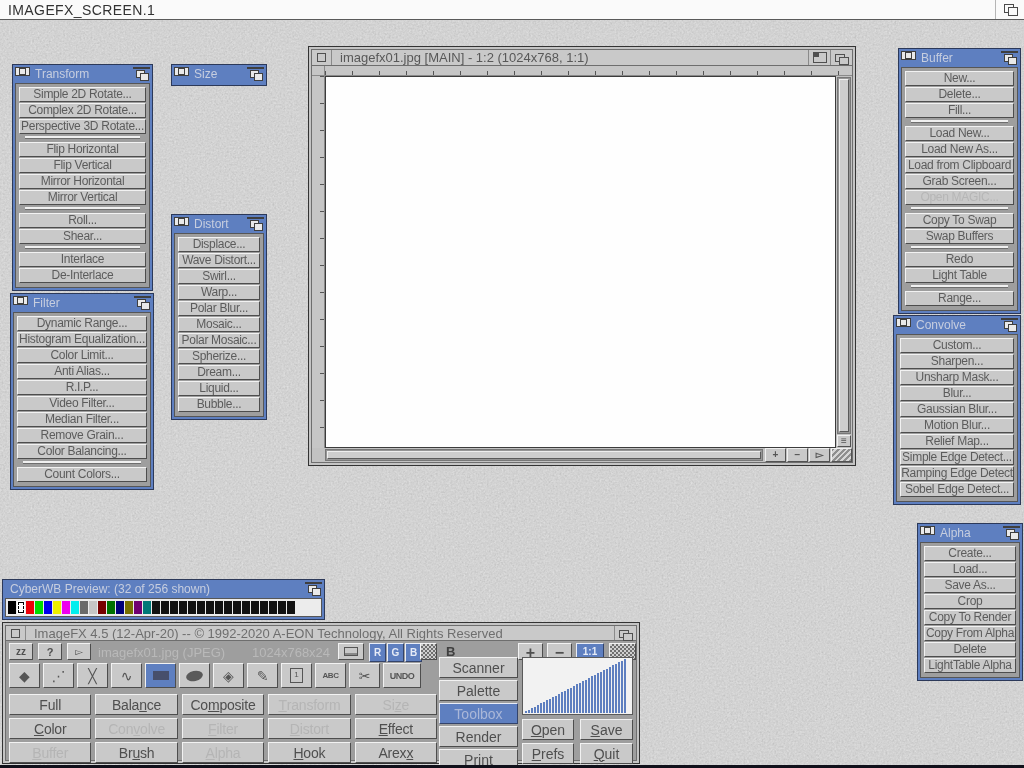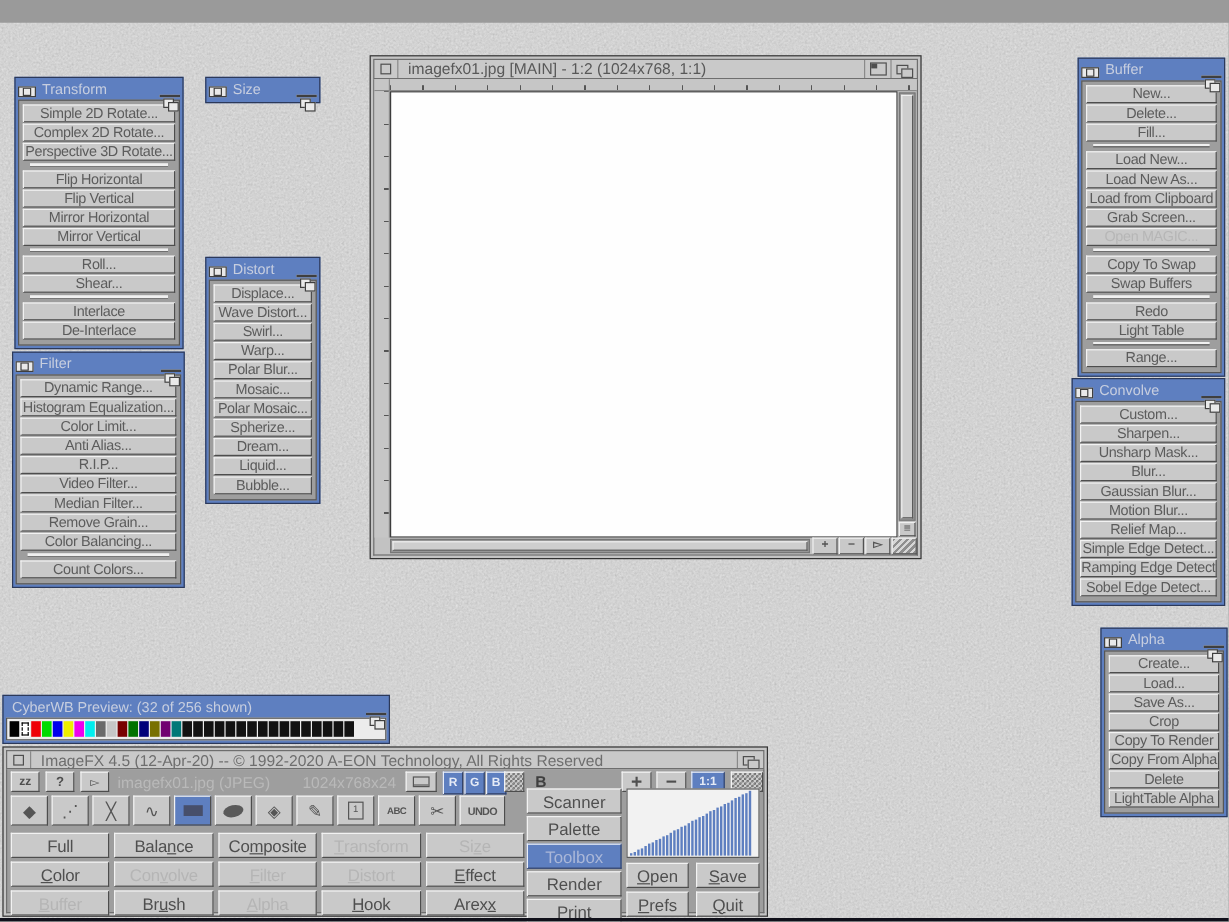--- a/index.html
+++ b/index.html
@@ -17,21 +17,21 @@
   .sdepth{margin-left:auto;width:28px;height:100%;border-left:1px solid #b5b5b5;
           display:grid;place-items:center}
   .dicon{position:relative;width:13px;height:11px}
   .dicon i{position:absolute;display:block;border:1px solid #4a4a4a;background:#fafafa}
   .dicon i:first-child{left:0;top:0;width:8px;height:7px}
   .dicon i:last-child{left:4px;top:3px;width:8px;height:7px}
 
   
   .win{position:absolute;z-index:2;box-sizing:border-box}
   .palette{background:#5e7fc0;border:1px solid #2c3959;padding:2px}
-  .pal-tb{height:14px;display:flex;align-items:flex-end;margin-bottom:2px}
+  .pal-tb{height:14px;display:flex;align-items:flex-start;margin-bottom:2px}
   .gad{box-sizing:border-box;background:#e9e9e9;border:1px solid #3f3f3f;display:grid;place-items:center}
   .close-g{width:15px}
   .close-g i{display:block;width:5px;height:5px;border:1px solid #3f3f3f;background:#e9e9e9}
   .depth-g{width:17px;position:relative}
   .depth-g i{position:absolute;display:block;border:1px solid #3f3f3f;background:#e9e9e9}
   .depth-g i:first-child{left:2px;top:2px;width:7px;height:6px}
   .depth-g i:last-child{left:6px;top:5px;width:7px;height:6px}
   .pal-title{flex:1;display:flex;align-items:center;padding-left:5px;font-size:12px;color:#c7cedf;
              white-space:nowrap;overflow:hidden}
   .pal-body{background:#9e9e9e;border:1px solid #565656;padding:3px}
@@ -140,20 +140,29 @@
         <feFuncR type="linear" slope="0.42" intercept="0.44"></feFuncR>
         <feFuncG type="linear" slope="0.42" intercept="0.44"></feFuncG>
         <feFuncB type="linear" slope="0.42" intercept="0.44"></feFuncB>
         <feFuncA type="linear" slope="0" intercept="1"></feFuncA>
       </feComponentTransfer>
     </filter>
     <rect width="1024" height="749" fill="#9a9a9a"></rect>
     <rect width="1024" height="749" filter="url(#st)"></rect>
   </svg>
 
+  <div class="screenbar">
+    <span class="stitle">IMAGEFX_SCREEN.1</span>
+    <div class="sdepth">
+      <span class="dicon">
+          <i></i>
+          <i></i>
+        </span>
+    </div>
+  </div>
 
   <div class="win palette" style="left:12px;top:64px;width:141px">
       <div class="pal-tb">
         <div class="gad close-g">
           <i></i>
         </div>
         <span class="pal-title">Transform</span>
         <div class="gad depth-g">
           <i></i>
           <i></i>
@@ -309,21 +318,21 @@
         <div class="pal-btn">Load...</div>
         <div class="pal-btn">Save As...</div>
         <div class="pal-btn">Crop</div>
         <div class="pal-btn">Copy To Render</div>
         <div class="pal-btn">Copy From Alpha</div>
         <div class="pal-btn">Delete</div>
         <div class="pal-btn">LightTable Alpha</div>
       </div>
     </div>
 
-  <div class="win graywin" style="left:308px;top:46px;width:460px">
+  <div class="win graywin" style="left:308px;top:46px;width:548px">
     <div class="gw-tb">
       <div class="gw-close">
           <i></i>
         </div>
       <span class="gw-title">imagefx01.jpg [MAIN] - 1:2 (1024x768, 1:1)</span>
       <div class="gw-g">
           <span class="zoom-ic">
             <i></i>
           </span>
         </div>

